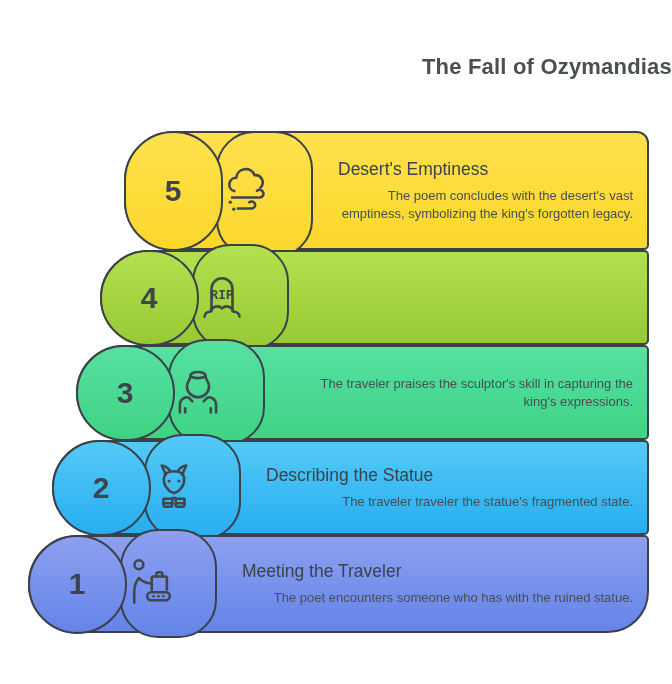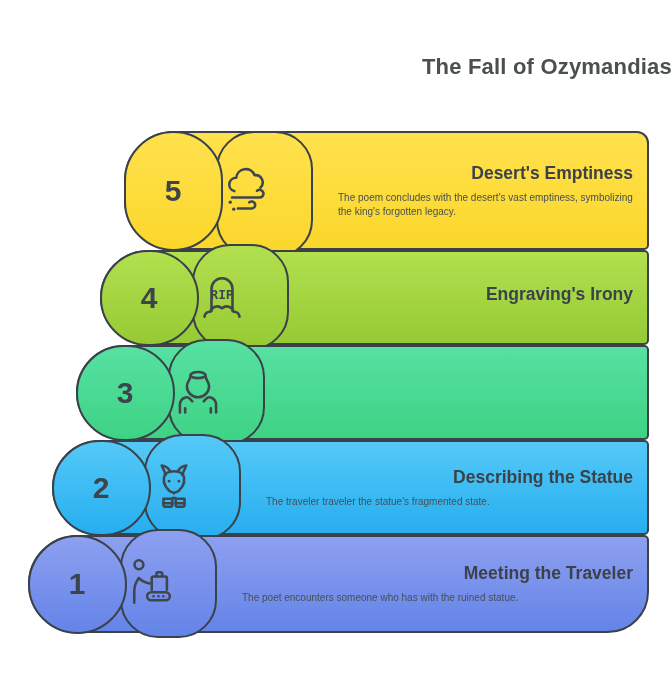--- a/index.html
+++ b/index.html
@@ -61,29 +61,29 @@
     display:flex;align-items:center;justify-content:flex-start;
   }
   .row-5 .pill{top:-2.5px;height:calc(100% + 12px);}
   .text{
     position:absolute;
     left:212px;right:14px;top:0;bottom:0;
     display:flex;flex-direction:column;justify-content:center;
   }
   .step-title{
     font-size:17.5px;
-    font-weight:700;
+    font-weight:400;
     color:var(--step-title);
     margin-bottom:7px;
-    text-align:right;
   }
   .step-desc{
-    font-size:10px;
+    font-size:13px;
     line-height:1.38;
     color:var(--step-desc);
+    text-align:right;
   }
   svg.icon{display:block;color:var(--icon-col);}
 </style>
 </head>
 <body>
 
 <div class="canvas">
 
   <div class="main-title">The Fall of Ozymandias</div>
 
@@ -101,36 +101,36 @@
         <circle cx="13.5" cy="37" r="1.4" fill="currentColor" stroke="none"></circle>
       </svg>
     </div>
     <div class="bubble" style="background: linear-gradient(rgb(255, 225, 77), rgb(251, 215, 43));">
       <span class="num">5</span>
     </div>
   </div>
 
   <div class="row row-4" style="background: linear-gradient(rgb(178, 224, 78), rgb(150, 202, 53));">
     <div class="text">
-      <div class="step-title">Engraving's Irony</div>
     </div>
     <div class="pill" style="background: linear-gradient(rgb(178, 224, 78), rgb(150, 202, 53));">
       <svg class="icon" width="56" height="56" viewBox="0 0 48 48" fill="none" stroke="currentColor" stroke-width="2.2" stroke-linecap="round" stroke-linejoin="round">
         <path d="M15 36V17a9 9 0 0 1 18 0v19"></path>
         <text x="24" y="25.5" text-anchor="middle" font-size="11" font-family="'DejaVu Sans Mono', monospace" font-weight="600" fill="currentColor" stroke="none">RIP</text>
         <path d="M9 41a4.5 4.5 0 0 1 5-4.4 6 6 0 0 1 10-2.8 6 6 0 0 1 10 2.8 4.5 4.5 0 0 1 5 4.4"></path>
       </svg>
     </div>
     <div class="bubble" style="background: linear-gradient(rgb(178, 224, 78), rgb(150, 202, 53));">
       <span class="num">4</span>
     </div>
   </div>
 
   <div class="row row-3" style="background: linear-gradient(rgb(87, 224, 162), rgb(62, 211, 132));">
     <div class="text">
+      <div class="step-desc">The traveler praises the sculptor's skill in capturing the king's expressions.</div>
     </div>
     <div class="pill" style="background: linear-gradient(rgb(87, 224, 162), rgb(62, 211, 132));">
       <svg class="icon" width="56" height="56" viewBox="0 0 48 48" fill="none" stroke="currentColor" stroke-width="2.2" stroke-linecap="round" stroke-linejoin="round">
         <ellipse cx="24" cy="9.5" rx="6.5" ry="2.6"></ellipse>
         <path d="M17.5 10.5c0 3-3 4.8-3 8.5a9.5 9.5 0 0 0 19 0c0-3.7-3-5.5-3-8.5"></path>
         <path d="M8.5 41.5V35c0-3 1.8-5.3 4.6-6.3 1.5-.5 3 0 4 1.2l2 2.1"></path>
         <path d="M13 41.5v-3.5"></path>
         <path d="M39.5 41.5V35c0-3-1.8-5.3-4.6-6.3-1.5-.5-3 0-4 1.2l-2 2.1"></path>
         <path d="M35 41.5v-3.5"></path>
       </svg>

